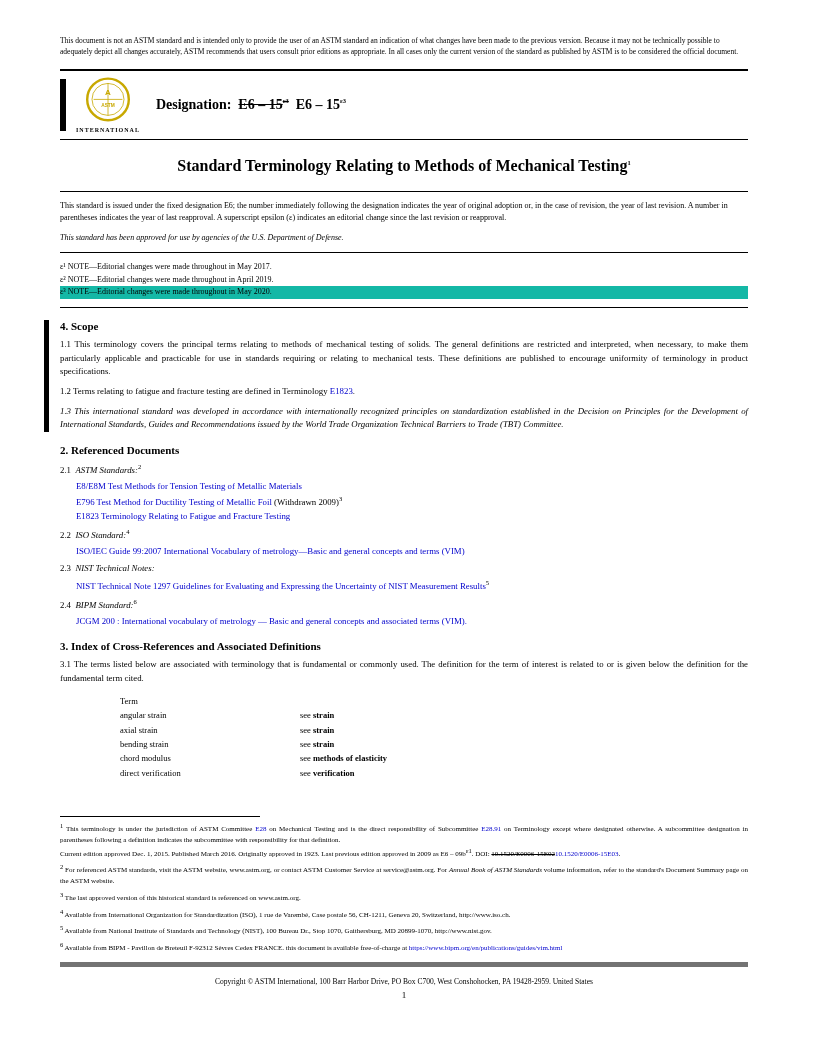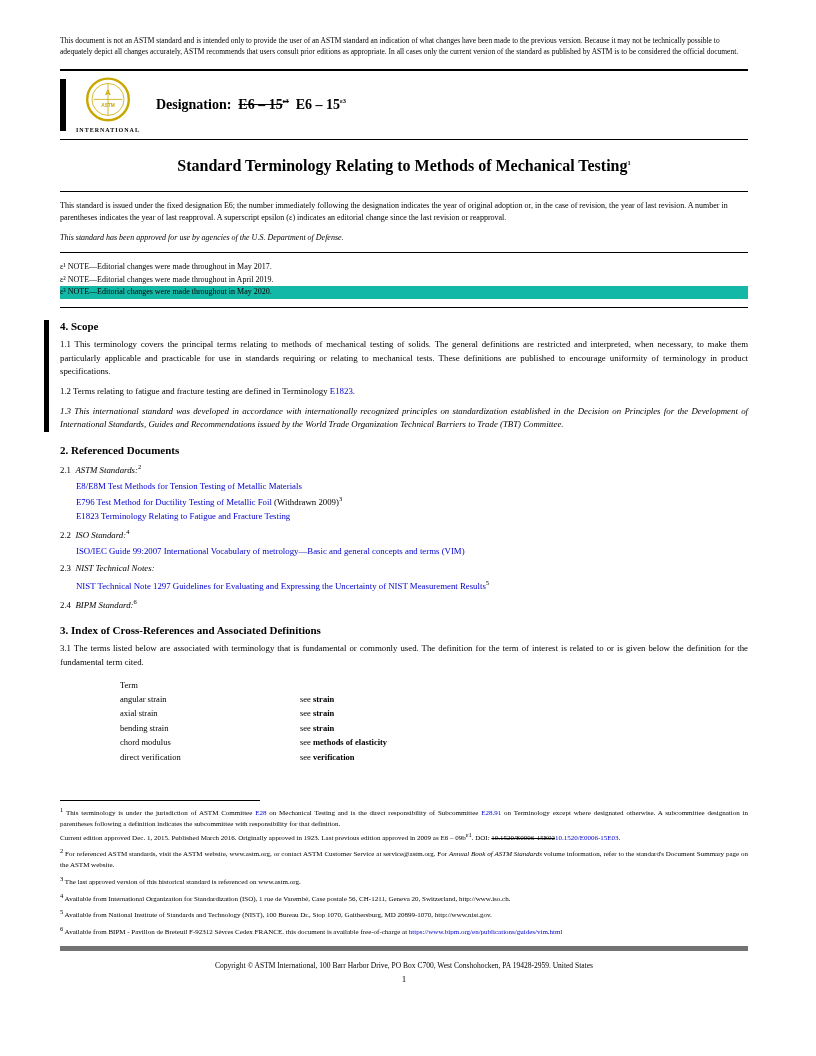--- a/index.html
+++ b/index.html
@@ -265,20 +265,23 @@
     <div class="body-text ref-sub-heading" style="margin-top:4px;">
       2.3&nbsp;&nbsp;<em>NIST Technical Notes:</em>
     </div>
     <div class="ref-item">
       <a class="link-blue">NIST Technical Note 1297</a><a class="link-blue"> Guidelines for Evaluating and Expressing the Uncertainty of NIST Measurement Results</a><sup>5</sup>
     </div>
 
     <div class="body-text ref-sub-heading" style="margin-top:4px;">
       2.4&nbsp;&nbsp;<em>BIPM Standard:</em><sup>6</sup>
     </div>
+    <div class="ref-item">
+      <a class="link-blue">JCGM 200 : International vocabulary of metrology — Basic and general concepts and associated terms (VIM).</a>
+    </div>
   </div>
 
   <div>
     <div class="section-heading">3. Index of Cross-References and Associated Definitions</div>
     <div class="body-text">3.1  The terms listed below are associated with terminology that is fundamental or commonly used. The definition for the term of interest is related to or is given below the definition for the fundamental term cited.</div>
 
     <div class="cross-ref-table">
       <div class="cross-ref-row">
         <span class="cross-ref-term">Term</span>
         <span class="cross-ref-see"></span>

